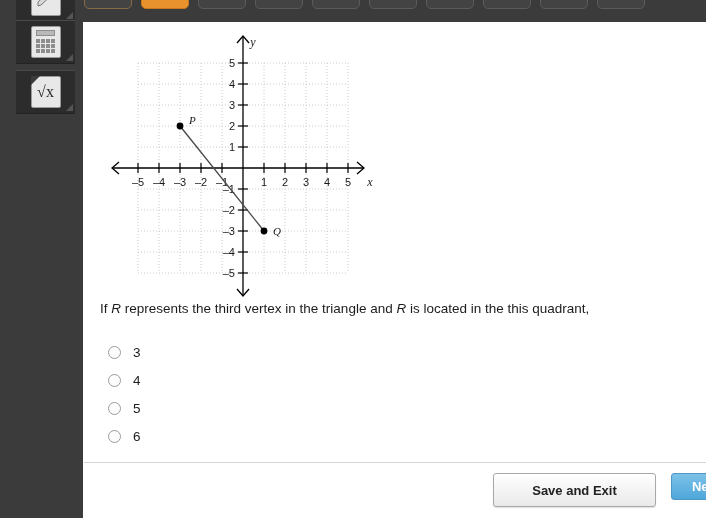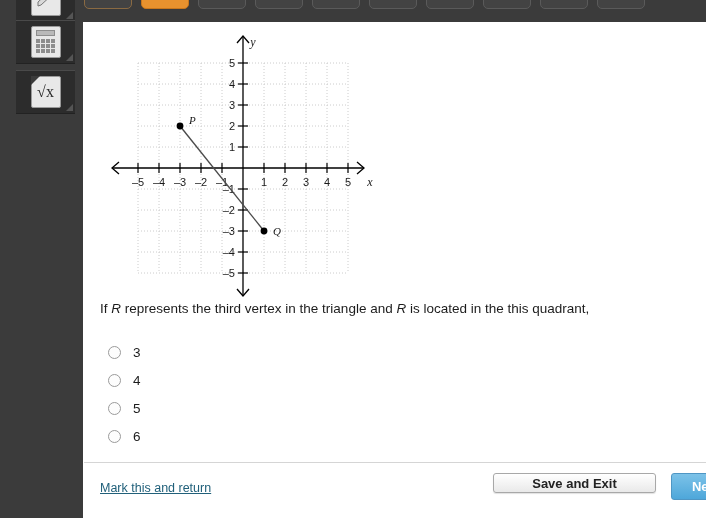--- a/index.html
+++ b/index.html
@@ -204,21 +204,21 @@
     font-size: 12.5px;
     color: #21607a;
     text-decoration: underline;
     cursor: pointer;
   }
   #save-exit-button {
     position: absolute;
     left: 409px;
     top: 10px;
     width: 163px;
-    height: 20px;
+    height: 34px;
     border: 1px solid #a8a8a8;
     border-radius: 3px;
     background: linear-gradient(#ffffff, #e9e9e9);
     font-family: "Liberation Sans", sans-serif;
     font-size: 13px;
     font-weight: bold;
     color: #222;
     cursor: pointer;
     box-shadow: 0 1px 1px rgba(0,0,0,.12);
   }
@@ -411,18 +411,17 @@
       <span class="radio"></span>
       <span class="option-label">5</span>
     </div>
     <div class="option-row">
       <span class="radio"></span>
       <span class="option-label">6</span>
     </div>
   </div>
 
   <div id="footer">
-    <a id="mark-return-link">Mark this and return</a>
     <button id="save-exit-button">Save and Exit</button>
     <button id="next-button">Next</button>
   </div>
 
 </div>
 
 </body></html>

